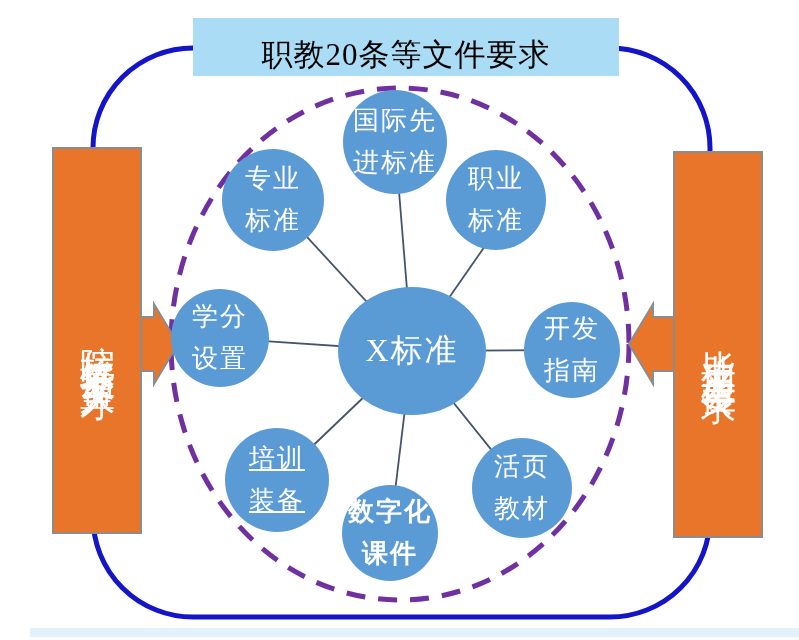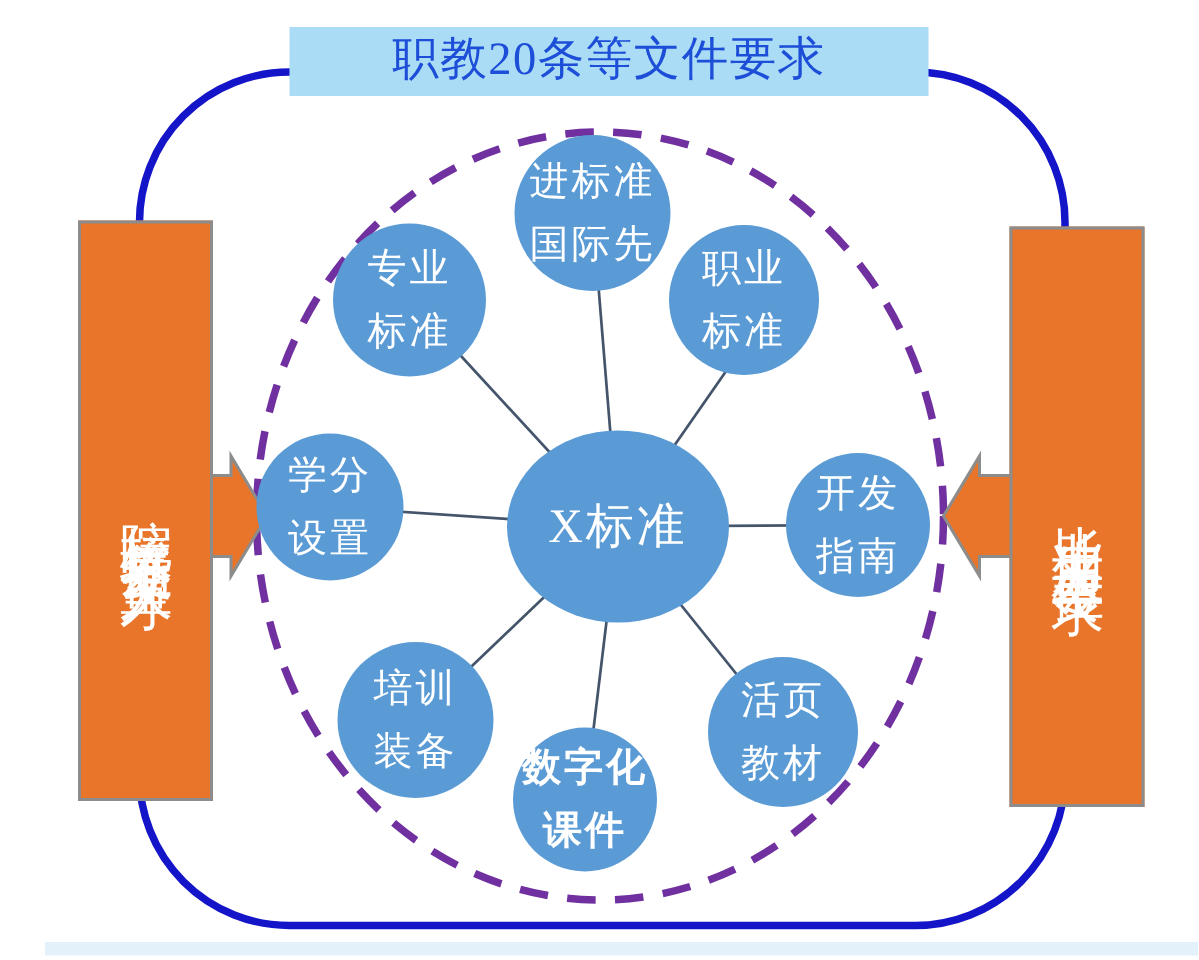--- a/index.html
+++ b/index.html
@@ -12,24 +12,24 @@
     font-family: "Liberation Serif", serif;
   }
   #diagram-svg {
     position: absolute;
     left: 0; top: 0;
     width: 799px; height: 640px;
   }
   .banner {
     position: absolute;
     left: 193px; top: 18px;
-    width: 426px; height: 46px;
+    width: 426px; height: 58px;
     background: #abdcf5;
-    display: flex; align-items: flex-start; justify-content: center;
-    font-size: 31px; color: #1d4ed8;
+    display: flex; align-items: flex-end; justify-content: center;
+    font-size: 31px; color: #000000;
     letter-spacing: 1px;
   }
   .side-bar {
     position: absolute;
     width: 86px;
     background: #e8752a;
     border: 2px solid #8c8c8c;
     display: flex; align-items: center; justify-content: center;
   }
   .side-bar .v-label {
@@ -60,21 +60,21 @@
     width: 148px; height: 128px;
     font-size: 32px;
     text-align: center;
   }
   .node.sat { font-size: 26px; line-height: 42px; }
   #node-intl     { left: 343px; top: 90px;  width: 104px; height: 104px; }
   #node-occu     { left: 446px; top: 150px; width: 100px; height: 100px; }
   #node-devguide { left: 524px; top: 302px; width: 96px;  height: 96px;  }
   #node-looseleaf{ left: 472px; top: 438px; width: 100px; height: 100px; }
   #node-digital  { left: 342px; top: 485px; width: 96px;  height: 96px; font-weight: bold;  }
-  #node-training { left: 225px; top: 428px; width: 104px; height: 104px; }
+  #node-training { left: 225px; top: 428px; width: 104px; height: 104px; text-decoration: underline; }
   #node-credit   { left: 171px; top: 289px; width: 98px;  height: 98px;  }
   #node-major    { left: 222px; top: 149px; width: 102px; height: 102px; }
 </style>
 </head>
 <body>
 
 <div id="canvas">
 
   <svg id="diagram-svg" viewBox="0 0 799 640">
 
@@ -109,22 +109,22 @@
 
   <div class="side-bar" id="right-bar">
     <span class="v-label">毕业生用人单位要求</span>
   </div>
 
   <div class="node hub">
     <span>X标准</span>
   </div>
 
   <div class="node sat" id="node-intl">
+    <span>国际先</span>
     <span>进标准</span>
-    <span>国际先</span>
   </div>
   <div class="node sat" id="node-occu">
     <span>职业</span>
     <span>标准</span>
   </div>
   <div class="node sat" id="node-devguide">
     <span>开发</span>
     <span>指南</span>
   </div>
   <div class="node sat" id="node-looseleaf">

